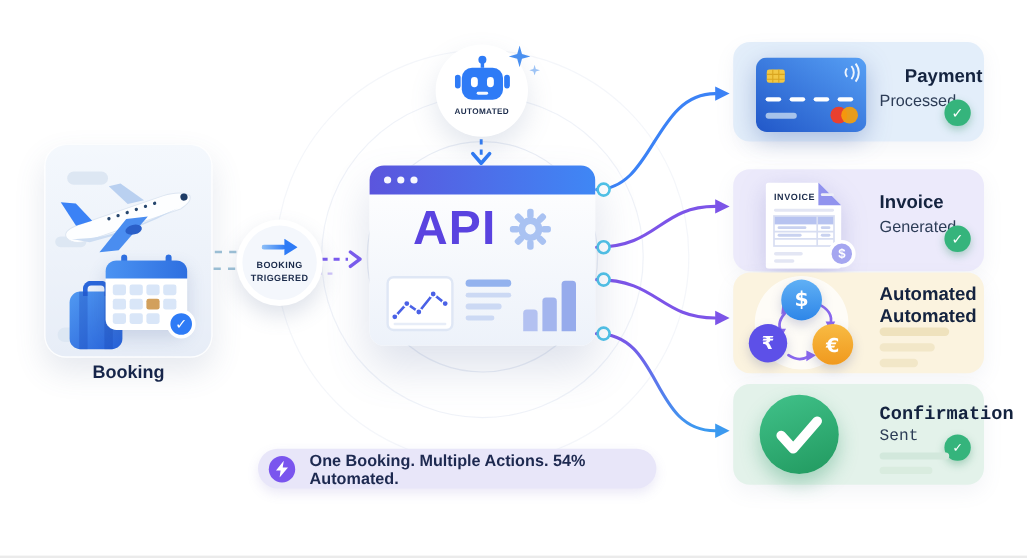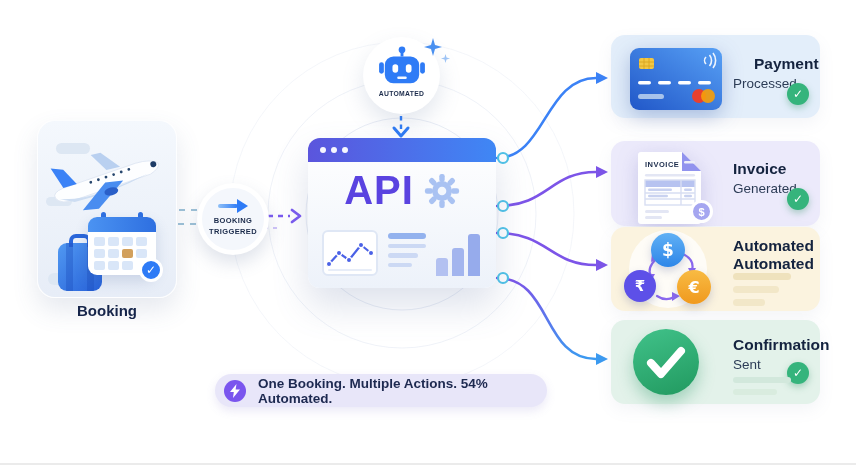--- a/index.html
+++ b/index.html
@@ -87,21 +87,21 @@
   .list-line { border-radius:3px; margin-bottom:5px; }
   #bar-icon { position:absolute; left:114px; bottom:0; display:flex; align-items:flex-end; gap:4px; height:44px; }
   .bar { width:12px; border-radius:3px 3px 0 0; }
 
   
   .outcome-card { left:611px; width:209px; border-radius:14px; z-index:2;
     box-shadow:0 6px 16px rgba(120,130,160,.08); }
   #card-payment      { top:35px;  height:83px; background:#e3eefa; }
   #card-invoice      { top:141px; height:85px; background:#eceafb;text-align:right; }
   #card-currency     { top:227px; height:84px; background:#fbf3df; }
-  #card-confirmation { top:320px; height:84px; background:#e3f2ea; }
+  #card-confirmation { top:320px; height:84px; background:#e3f2ea;font-family:Liberation Mono, monospace; }
   .oc-title { position:absolute; left:122px; font-size:15.5px; font-weight:bold; color:#14233f; }
   .oc-sub   { position:absolute; left:122px; font-size:13.5px; color:#2c3c56; }
   .oc-badge { position:absolute; width:22px; height:22px; border-radius:50%; background:#35b47c;
     color:#fff; font-size:12px; font-weight:bold; display:flex; align-items:center; justify-content:center;
     box-shadow:0 3px 7px rgba(40,140,95,.35); }
   .skel { position:absolute; border-radius:4px; }
 
   
   #credit-card { position:absolute; left:19px; top:13px; filter:drop-shadow(0 6px 10px rgba(30,70,160,.30)); }
 

